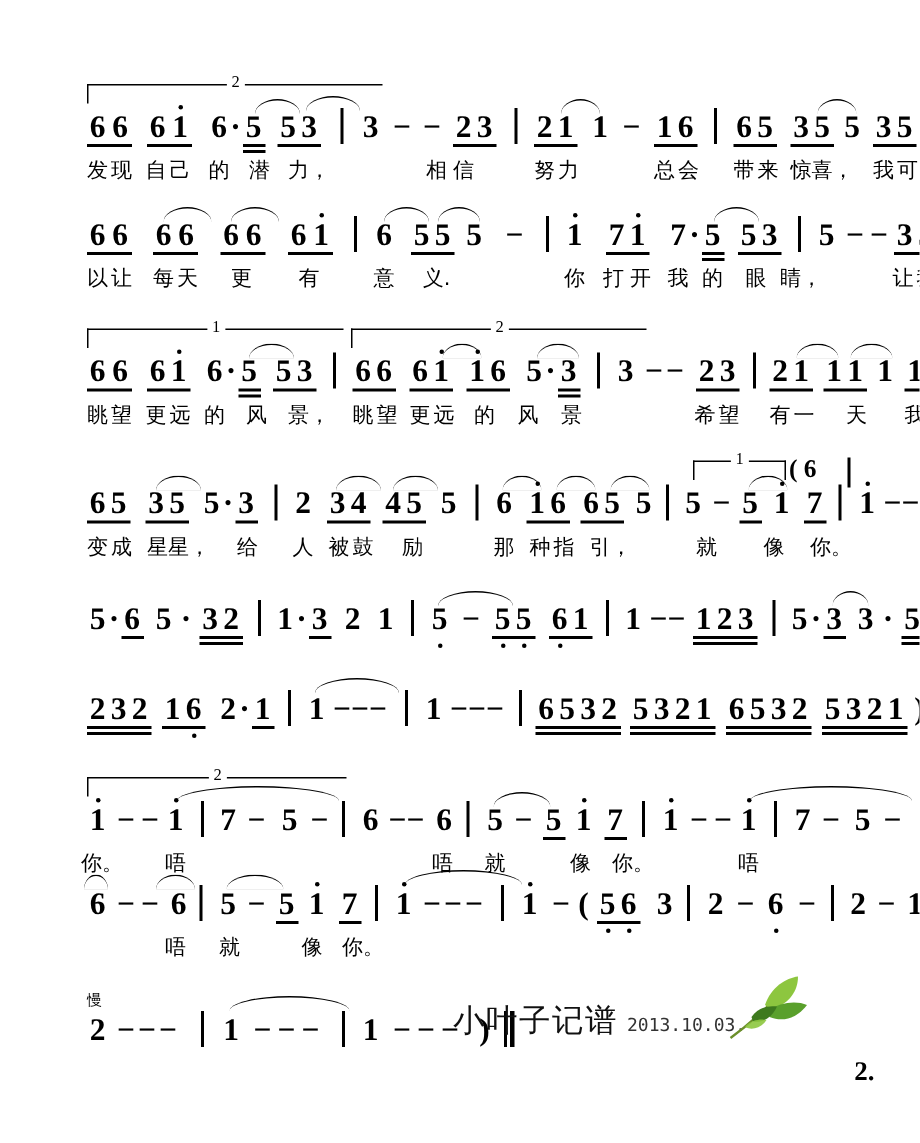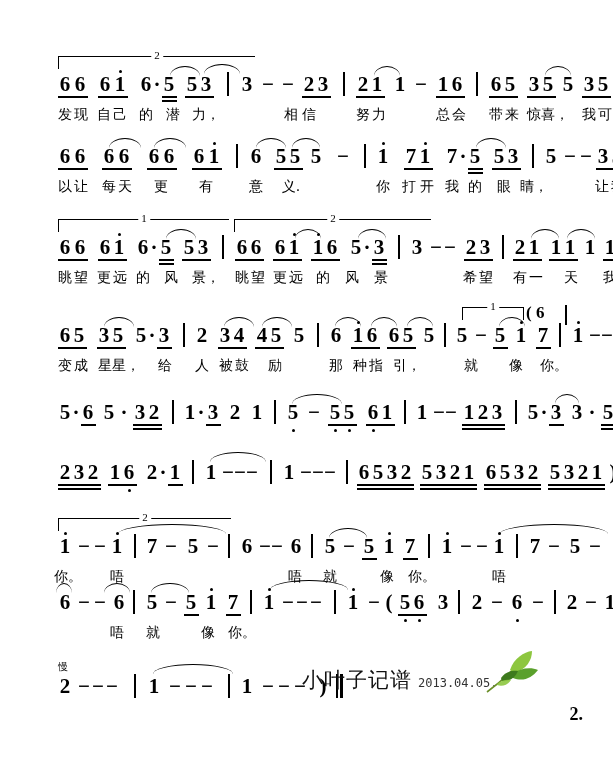--- a/index.html
+++ b/index.html
@@ -851,21 +851,21 @@
       <span class="g" style="left:210px;width:10px;">−</span>
       <span class="g" style="left:226px;width:10px;">−</span>
       <span class="g" style="left:242px;width:10px;">−</span>
       <span class="g" style="left:266px;width:10px;">)</span>
       <span class="dblbar" style="left:284px;"></span>
     </div>
   </div>
 
   <div id="signature">
     <span id="sig-name">小叶子记谱</span>
-    <span id="sig-date">2013.04.05.</span>
+    <span id="sig-date">2013.10.03.</span>
   </div>
 
   <svg id="leaf-logo" viewBox="0 0 60 48">
     <path d="M7 44 C 18 36, 30 26, 46 8" stroke="#6b8f2a" stroke-width="1.6" fill="none"></path>
     <path d="M30 22 C 34 10, 44 4, 52 3 C 52 12, 47 21, 34 25 Z" fill="#8dc63f"></path>
     <path d="M32 26 C 40 20, 51 19, 58 22 C 52 30, 43 34, 33 30 Z" fill="#5aa02c"></path>
     <path d="M21 30 C 25 24, 32 22, 38 23 C 35 30, 29 34, 22 33 Z" fill="#3e7a1e"></path>
     <path d="M17 36 C 21 32, 27 31, 31 32 C 28 37, 22 39, 17 37 Z" fill="#8dc63f" opacity="0.9"></path>
   </svg>
 

